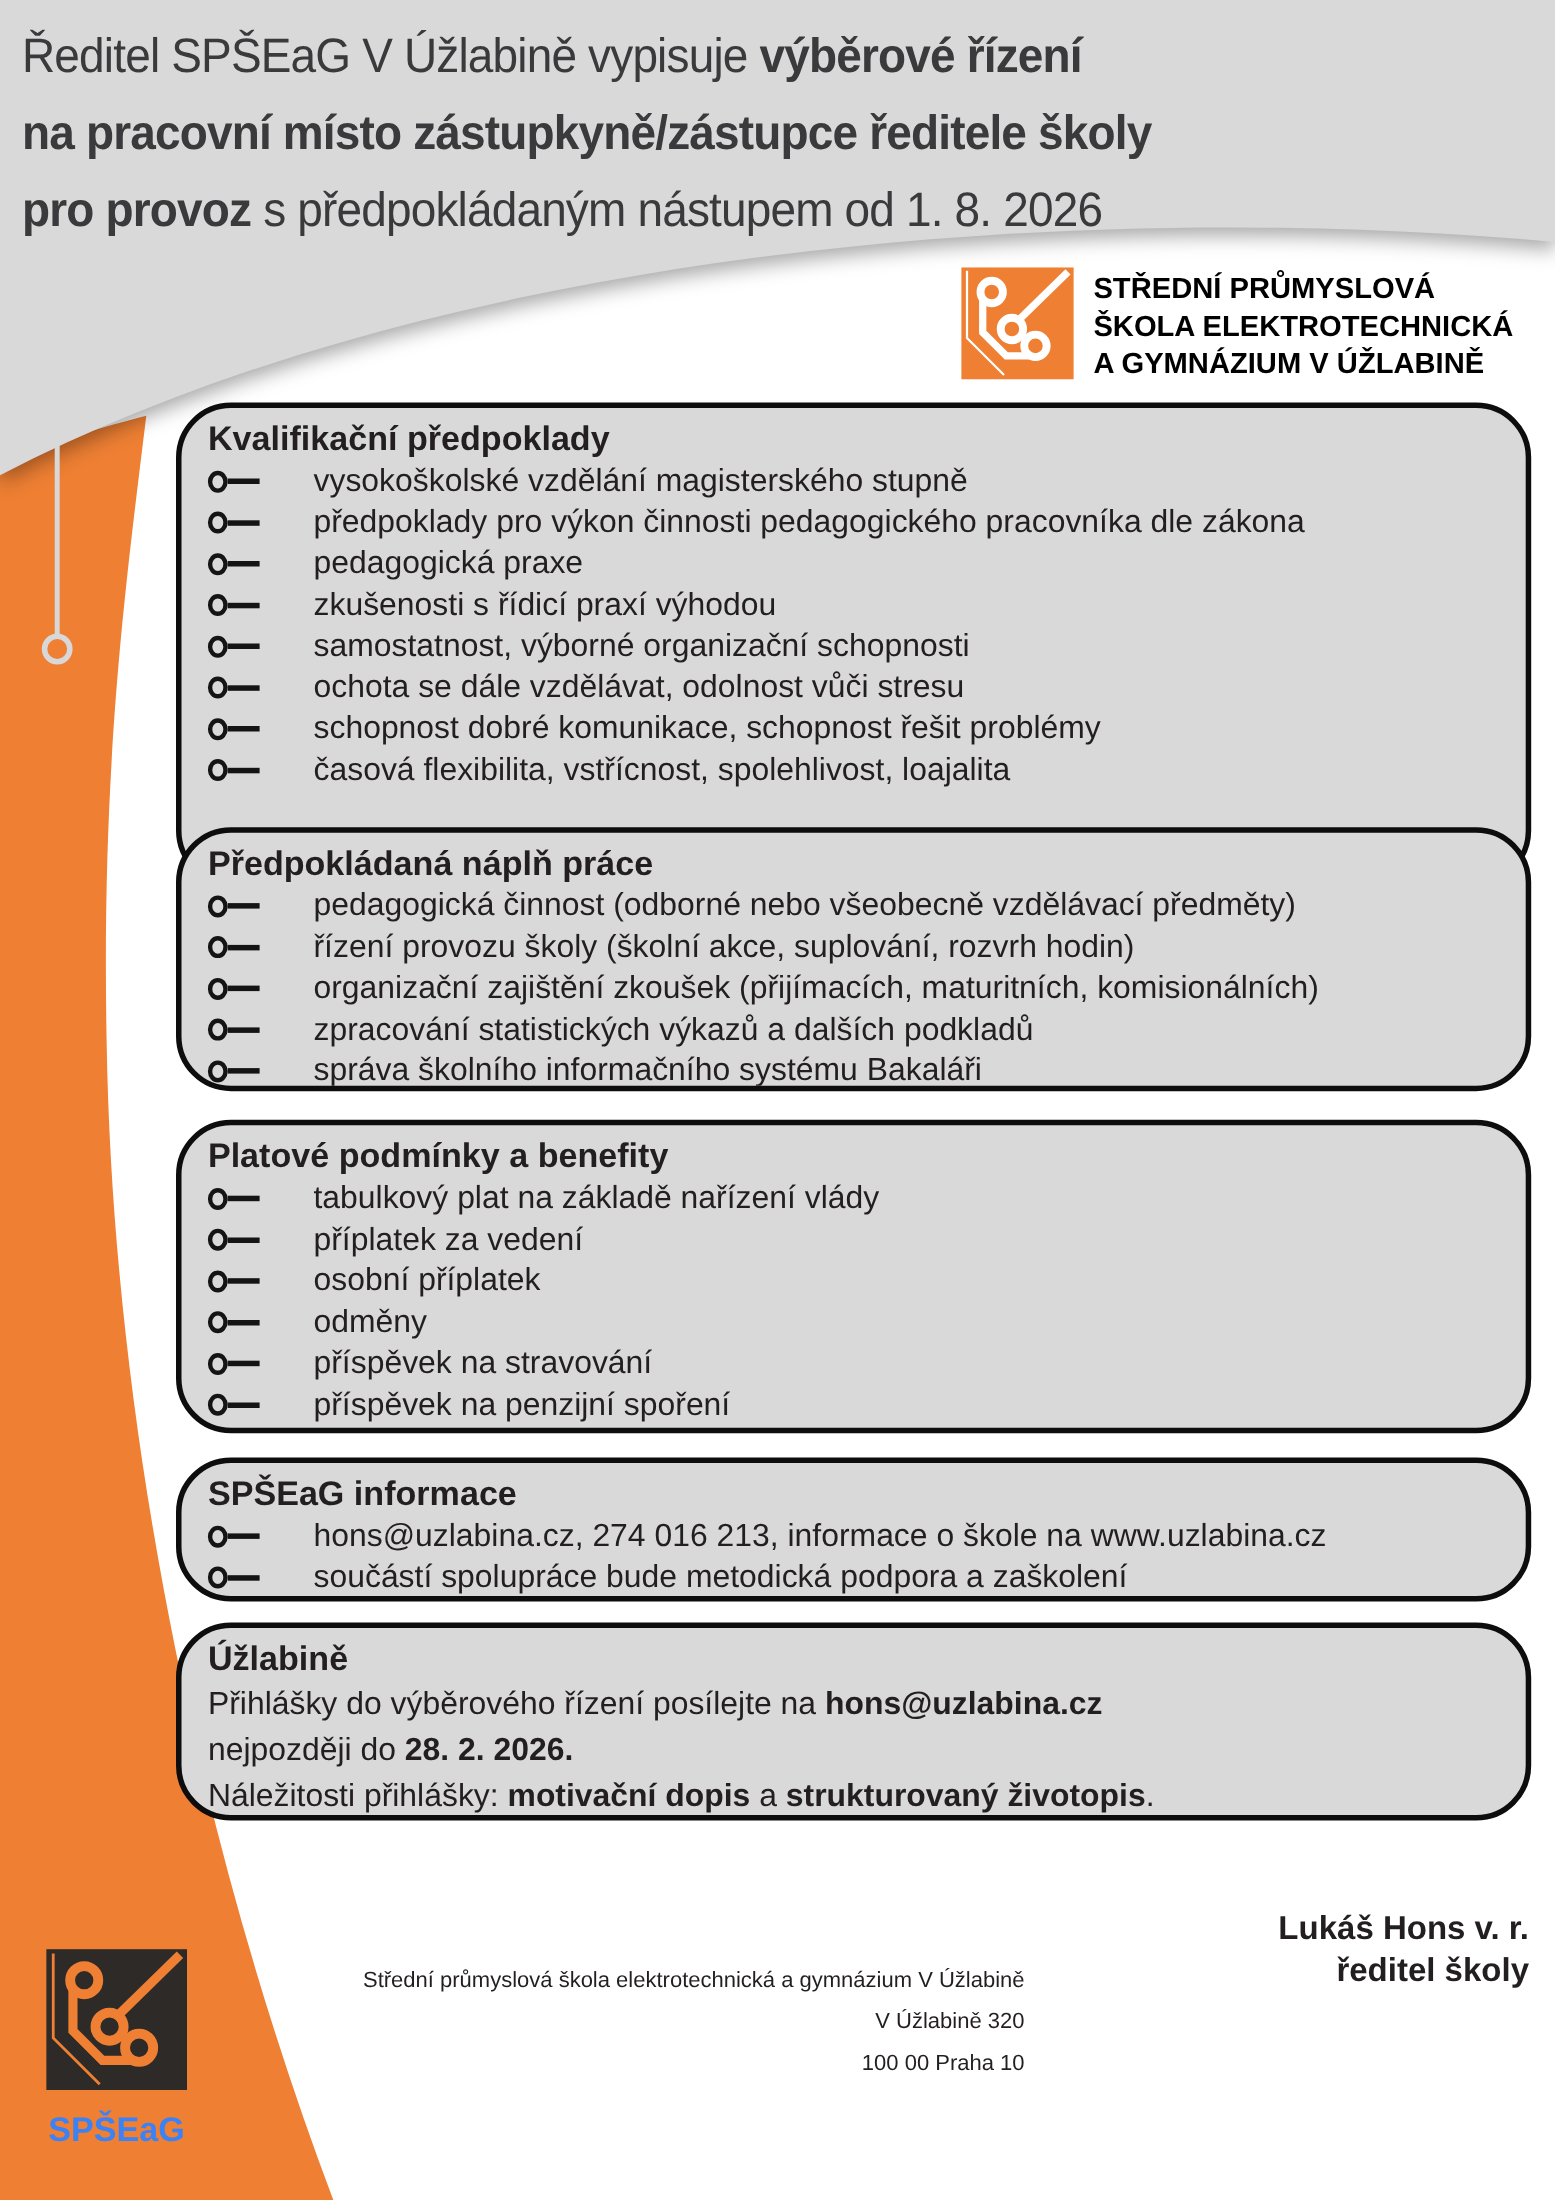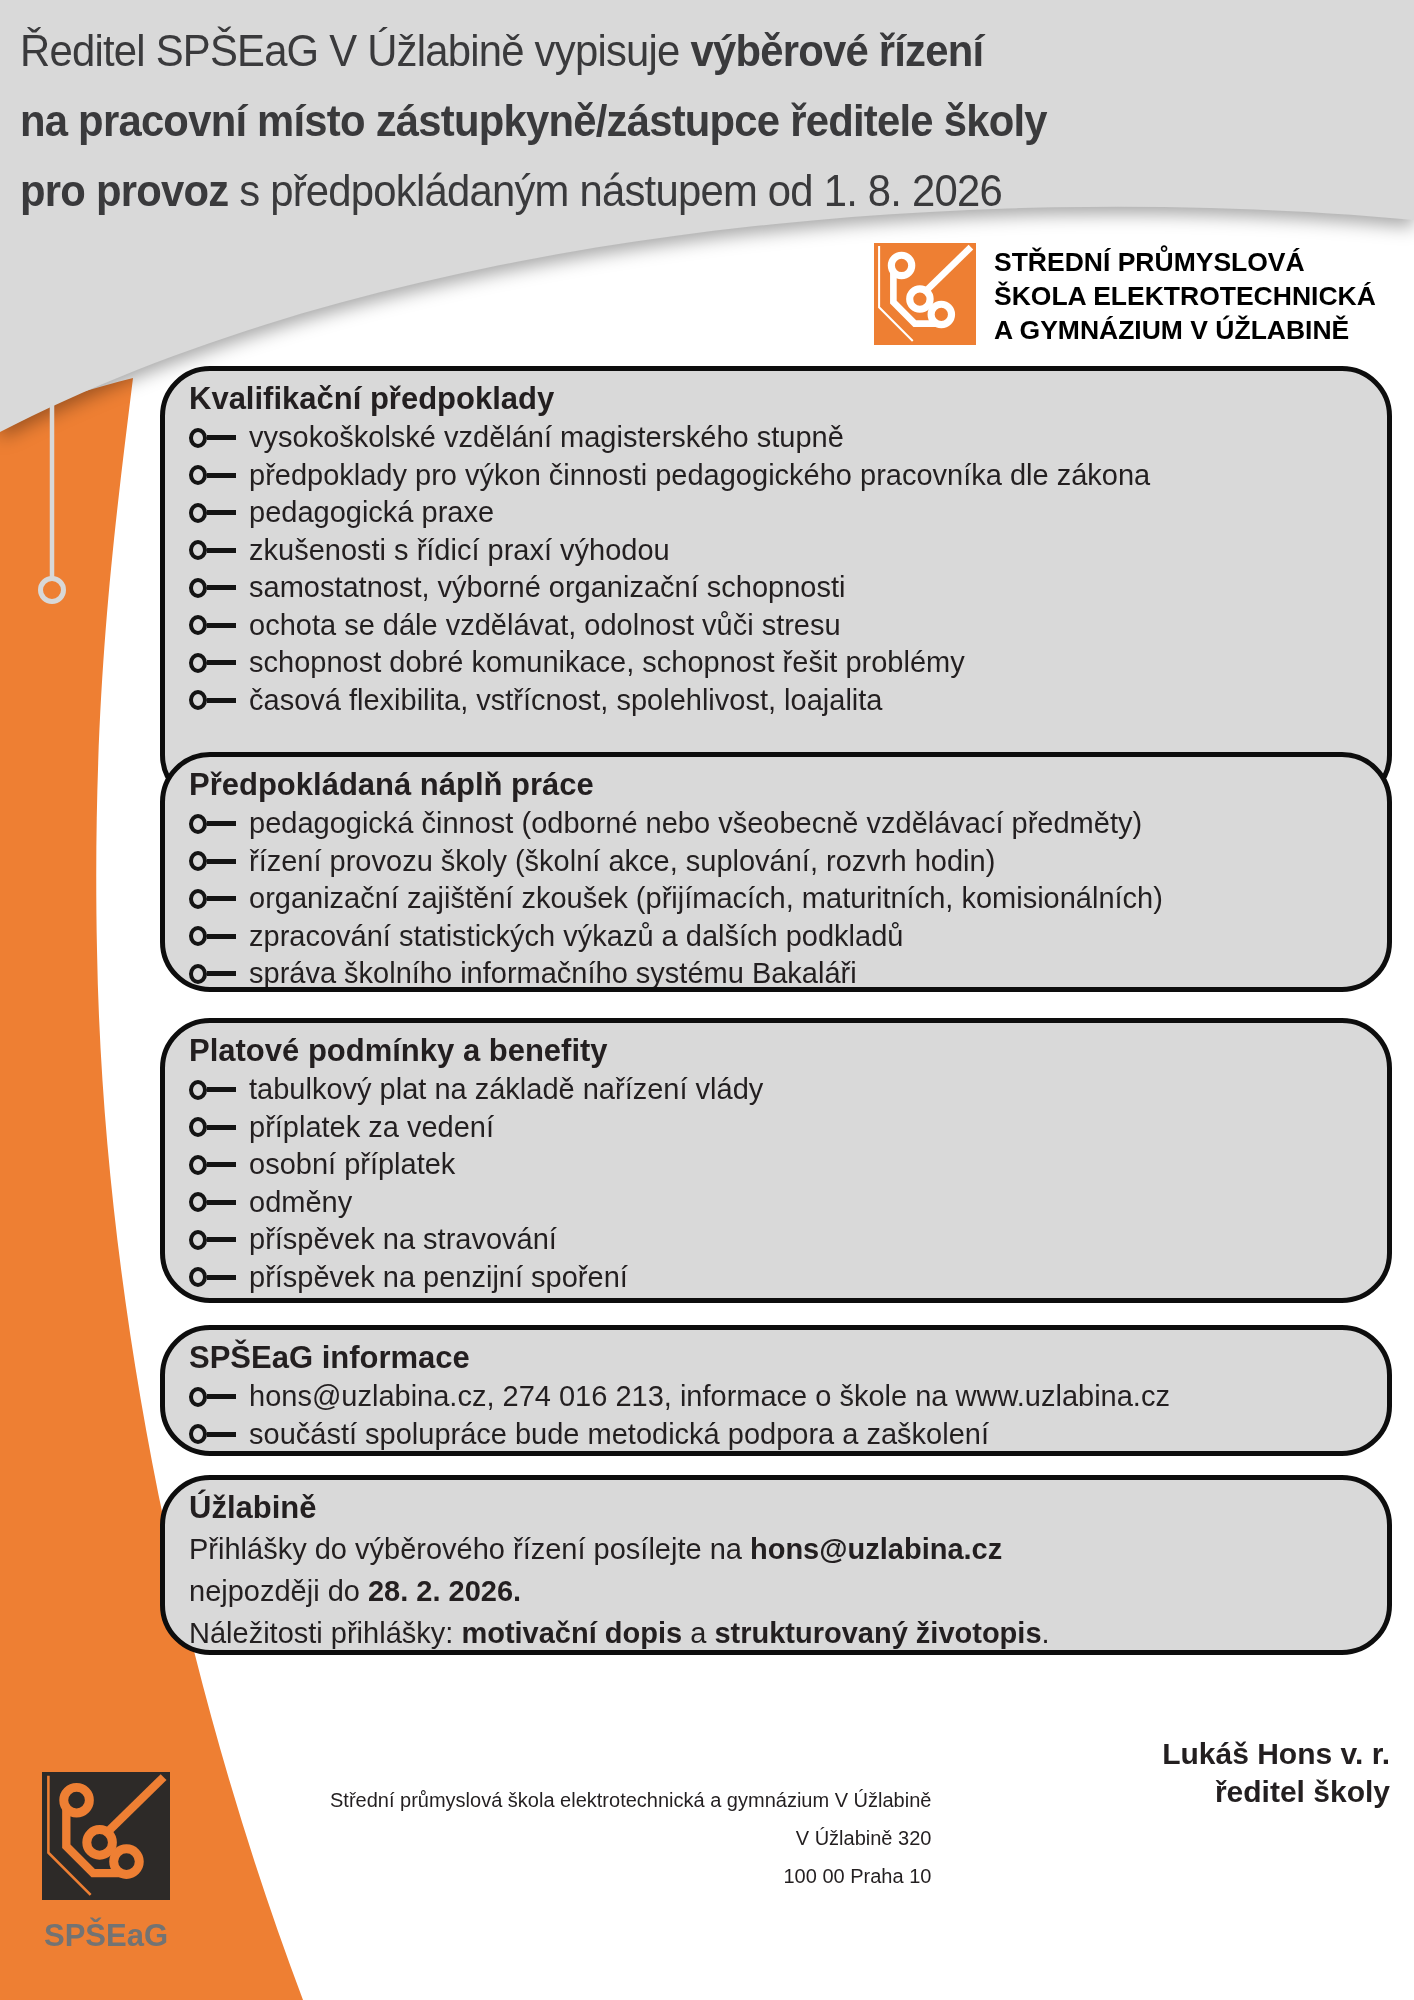--- a/index.html
+++ b/index.html
@@ -30,39 +30,39 @@
     white-space:nowrap;
   }
 
   
   .panel{
     left:160px;width:1232px;box-sizing:border-box;
     background:#d9d9d9;border:5px solid #0d0d0d;border-radius:50px;
     padding:8px 24px 0 24px;overflow:hidden;
   }
   .panel .ptitle{font-size:31px;font-weight:bold;line-height:40px;white-space:nowrap;}
-  .panel .item{display:flex;align-items:center;height:37.5px;white-space:nowrap;}
+  .panel .item{display:flex;align-items:center;height:37.5px;white-space:nowrap;gap:36px;}
   .panel .item-text{margin-left:13px;font-size:29px;}
   .bullet{display:inline-flex;align-items:center;flex:0 0 auto;}
   .bullet .ring{width:10px;height:12px;border:4.5px solid #141414;border-radius:50%;box-sizing:content-box;}
   .bullet .dash{width:29px;height:5px;background:#141414;}
   #box-qualifications{top:366px;height:439px;}
   #box-duties{top:752px;height:240px;}
   #box-salary{top:1018px;height:285px;}
   #box-info{top:1325px;height:131px;}
   #box-application{top:1475px;height:180px;}
   .app-line{font-size:29px;line-height:42px;white-space:nowrap;}
   .app-line .b{font-weight:bold;}
 
   
   #signature{right:24px;top:1735px;text-align:right;font-weight:bold;font-size:30px;line-height:38px;white-space:nowrap;}
   #address{left:330px;top:1781px;font-size:20px;line-height:38px;white-space:nowrap;text-align:right;}
   #footer-logo{left:42px;top:1770px;}
   #footer-abbr{left:42px;top:1918px;width:128px;text-align:center;
-    font-size:31px;font-weight:bold;color:#737373;}
+    font-size:31px;font-weight:bold;color:#3b82f6;}
 
   
   .circuit-on-orange .sq{fill:#ee7f33;}
   .circuit-on-orange .tr{stroke:#ffffff;}
   .circuit-on-dark .sq{fill:#2d2a28;}
   .circuit-on-dark .tr{stroke:#ee7f33;}
   .circuit .tr{fill:none;}
 </style>
 </head>
 <body>

